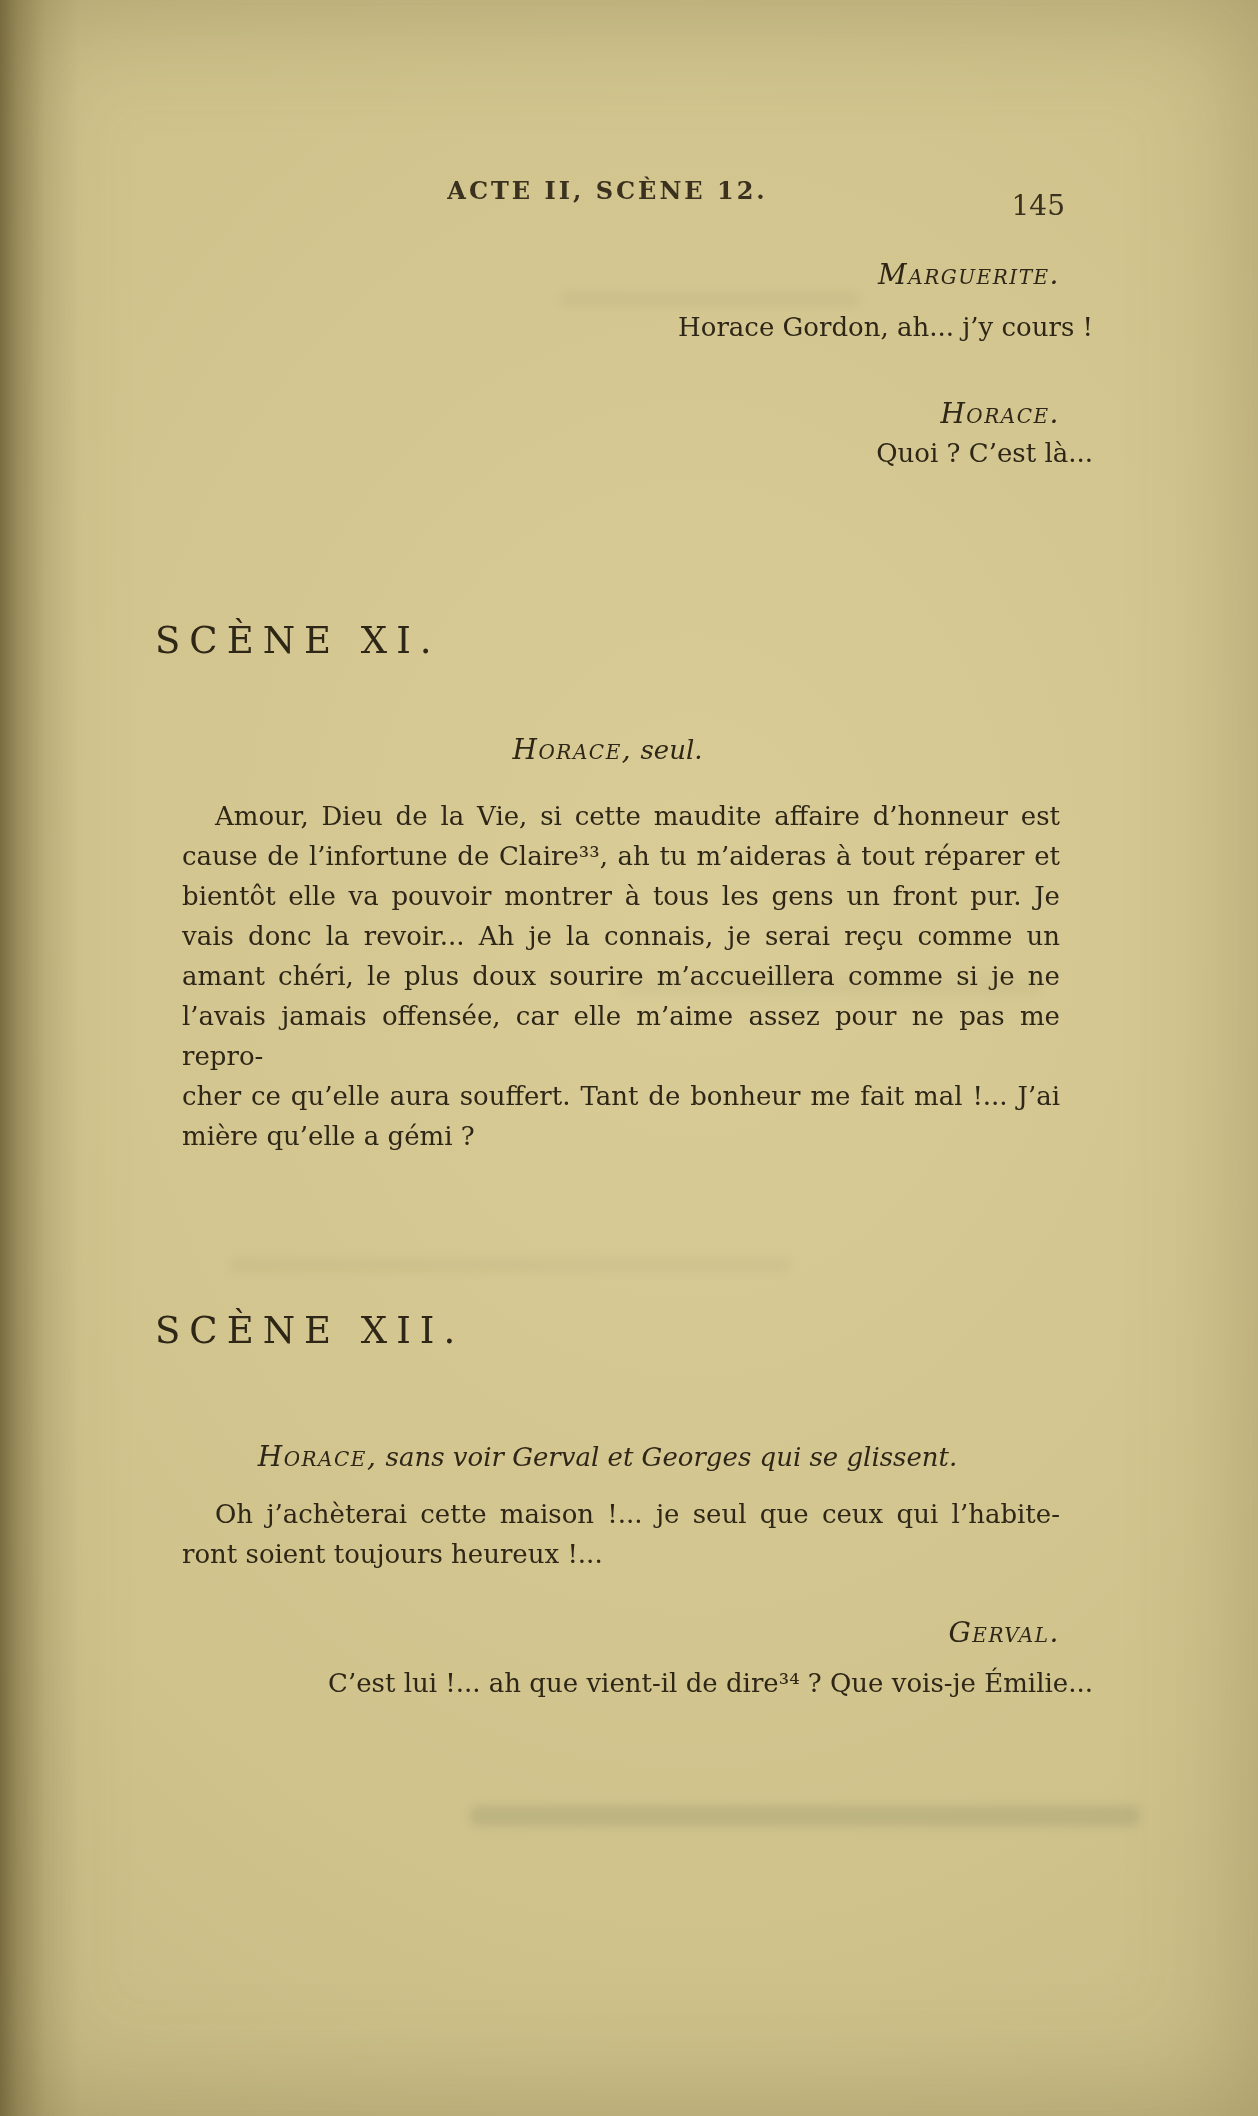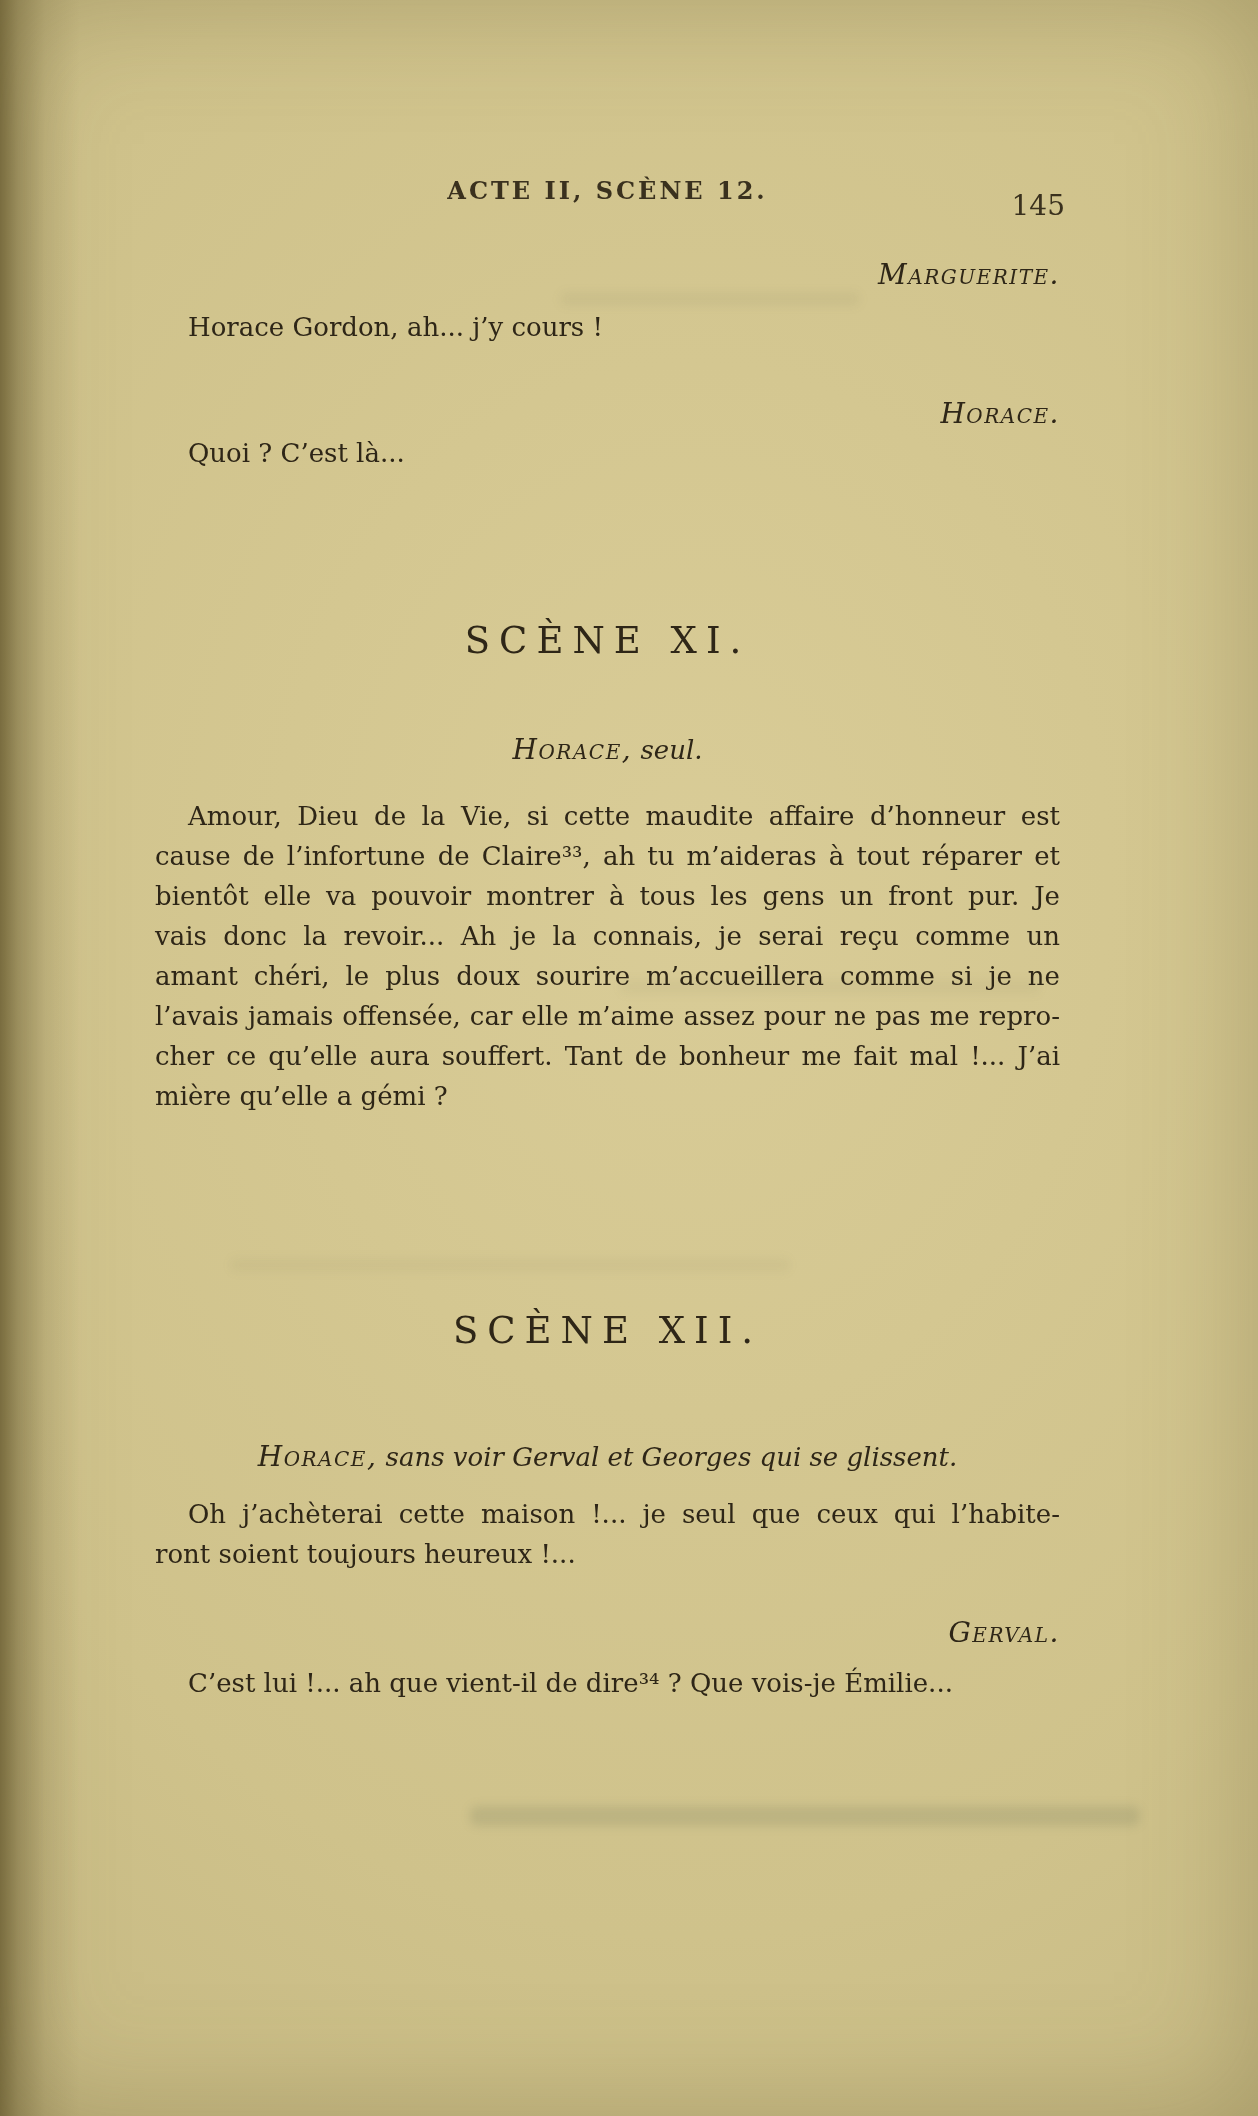--- a/index.html
+++ b/index.html
@@ -34,29 +34,29 @@
   }
   .page-number{
     position:absolute;top:189px;left:985px;width:80px;
     text-align:right;font-size:28px;color:var(--ink-soft);
   }
   .speaker{
     text-align:right;font-variant:small-caps;
     font-size:28px;letter-spacing:1.5px;font-style:italic;
   }
   .speech-line{font-size:26px;}
-  .indent{padding-left:33px;}
+  .indent{padding-left:33px;text-align:right;}
   .scene-title{
-    text-align:center;font-size:37px;letter-spacing:9px;line-height:1;
+    text-align:left;font-size:37px;letter-spacing:9px;line-height:1;
   }
   .stage-direction{text-align:center;font-size:26px;}
   .stage-direction .sd-name{font-variant:small-caps;font-size:28px;letter-spacing:1.5px;font-style:italic;}
   .stage-direction .sd-rest{font-style:italic;}
   .para{font-size:26px;line-height:40px;}
-  .para .line{text-align:justify;text-align-last:justify;}
+  .para .line{text-align:justify;text-align-last:justify;margin-left:27px;}
   .para .line.last{text-align:left;text-align-last:left;}
   .bleed{
     position:absolute;border-radius:8px;
     background:rgba(98,104,74,0.12);
     filter:blur(5px);
     pointer-events:none;
   }
   .bleed.b1{left:470px;top:1806px;width:670px;height:20px;background:rgba(90,100,72,0.16);}
   .bleed.b2{left:560px;top:292px;width:300px;height:14px;background:rgba(98,104,74,0.07);}
   .bleed.b3{left:620px;top:980px;width:420px;height:14px;background:rgba(98,104,74,0.06);}

